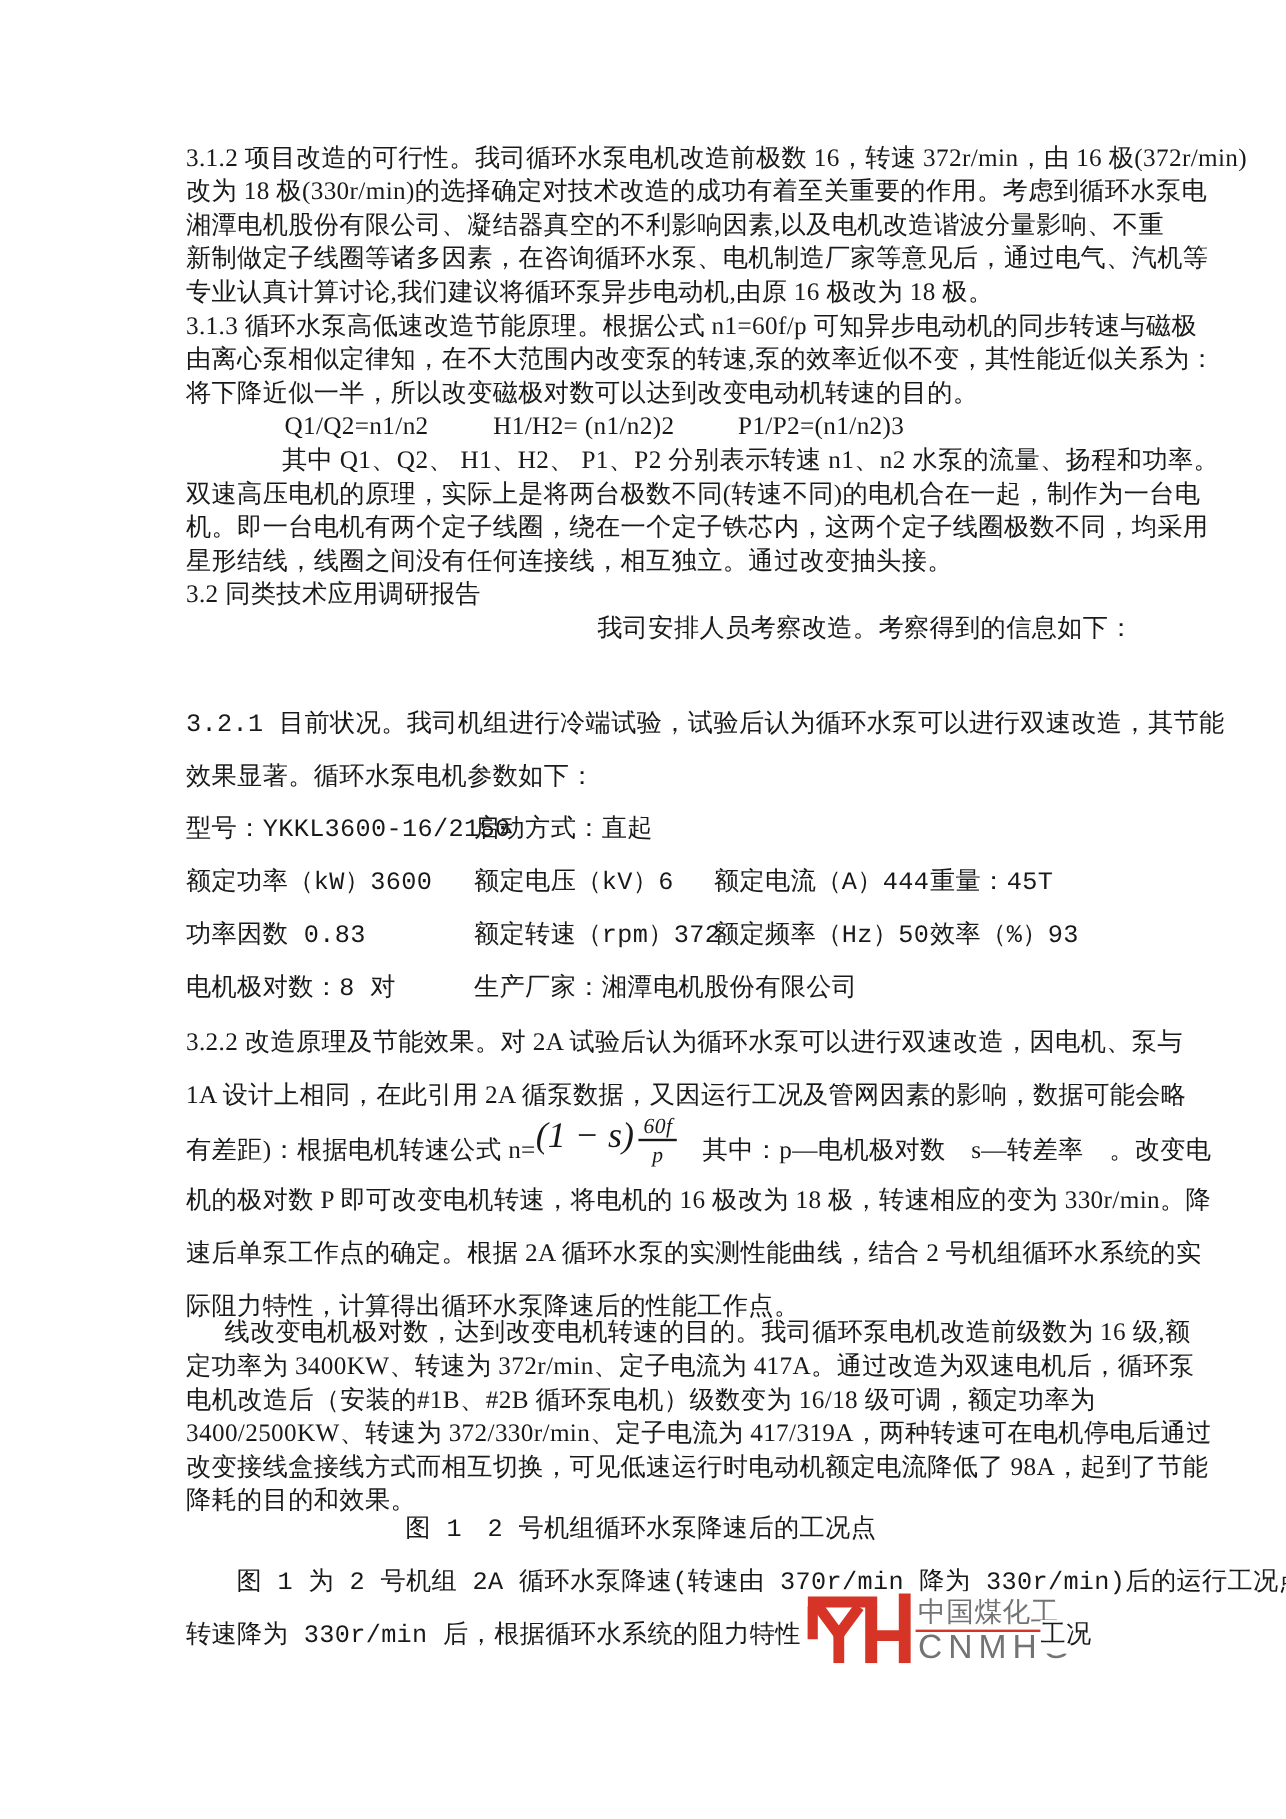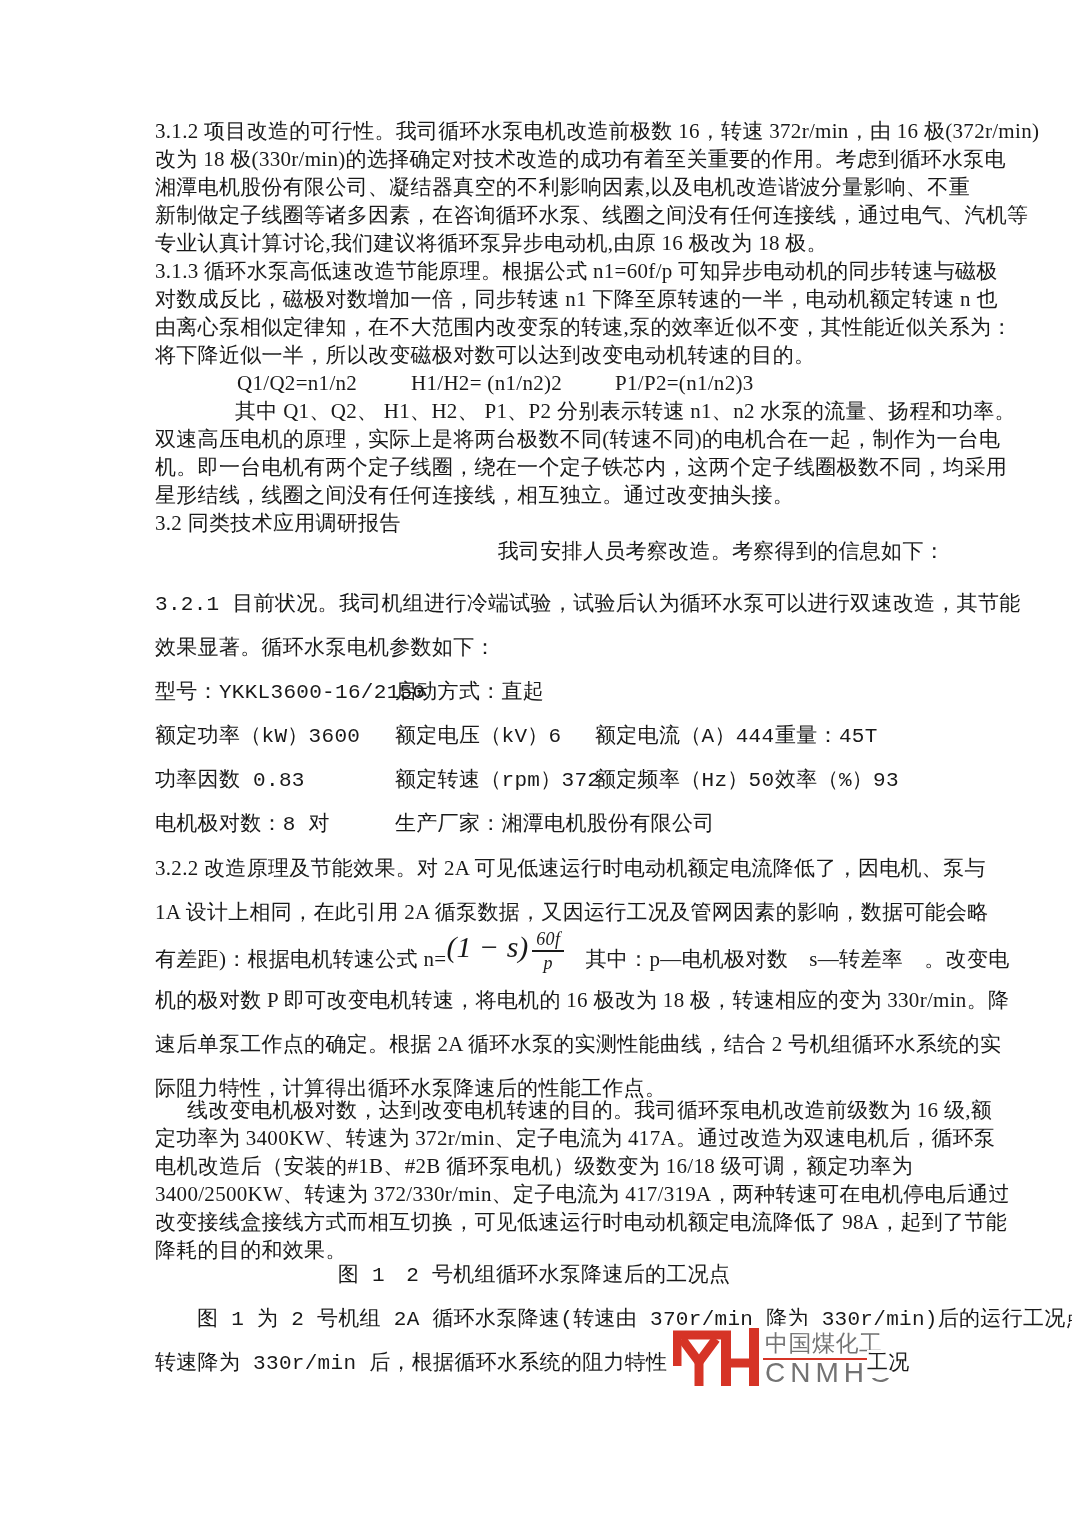--- a/index.html
+++ b/index.html
@@ -47,24 +47,23 @@
 </head>
 <body>
 
 <div class="page">
   <div class="content">
 
     <div class="blk" style="top:117px">
       <div class="ln j">3.1.2  项目改造的可行性。我司循环水泵电机改造前极数 16，转速 372r/min，由 16 极(372r/min)</div>
       <div class="ln j">改为 18 极(330r/min)的选择确定对技术改造的成功有着至关重要的作用。考虑到循环水泵电</div>
       <div class="ln j">湘潭电机股份有限公司、凝结器真空的不利影响因素,以及电机改造谐波分量影响、不重</div>
-      <div class="ln j">新制做定子线圈等诸多因素，在咨询循环水泵、线圈之间没有任何连接线，通过电气、汽机等</div>
+      <div class="ln j">新制做定子线圈等诸多因素，在咨询循环水泵、电机制造厂家等意见后，通过电气、汽机等</div>
       <div class="ln">专业认真计算讨论,我们建议将循环泵异步电动机,由原 16 极改为 18 极。</div>
       <div class="ln j">3.1.3  循环水泵高低速改造节能原理。根据公式 n1=60f/p 可知异步电动机的同步转速与磁极</div>
-      <div class="ln j">对数成反比，磁极对数增加一倍，同步转速 n1 下降至原转速的一半，电动机额定转速 n 也</div>
       <div class="ln j">由离心泵相似定律知，在不大范围内改变泵的转速,泵的效率近似不变，其性能近似关系为：</div>
       <div class="ln">将下降近似一半，所以改变磁极对数可以达到改变电动机转速的目的。</div>
 
       <div class="ln">
         <span class="pc" style="left:82px">Q1/Q2=n1/n2</span>
         <span class="pc" style="left:256px">H1/H2= (n1/n2)2</span>
         <span class="pc" style="left:460px">P1/P2=(n1/n2)3</span>
       </div>
       <div class="ln j ind4">其中 Q1、Q2、 H1、H2、 P1、P2 分别表示转速 n1、n2 水泵的流量、扬程和功率。</div>
       <div class="ln j">双速高压电机的原理，实际上是将两台极数不同(转速不同)的电机合在一起，制作为一台电</div>
@@ -93,21 +92,21 @@
         <span class="pc" style="left:440px">额定频率（Hz）50</span>
         <span class="pc" style="left:620px">效率（%）93</span>
       </div>
       <div class="ln">
         <span class="pc" style="left:0">电机极对数：8 对</span>
         <span class="pc" style="left:240px">生产厂家：湘潭电机股份有限公司</span>
       </div>
     </div>
 
     <div class="blk b" style="top:846px">
-      <div class="ln j">3.2.2 改造原理及节能效果。对 2A 可见低速运行时电动机额定电流降低了，因电机、泵与</div>
+      <div class="ln j">3.2.2 改造原理及节能效果。对 2A 试验后认为循环水泵可以进行双速改造，因电机、泵与</div>
       <div class="ln j">1A 设计上相同，在此引用 2A 循泵数据，又因运行工况及管网因素的影响，数据可能会略</div>
       <div class="ln">
         <span>有差距)：根据电机转速公式 n=</span><span class="mathwrap"><span class="lhs">(1 − s)</span><span class="frac"><span class="num">60f</span><span class="den">p</span></span></span>　<span>其中：p—电机极对数　s—转差率　。改变电</span>
       </div>
       <div class="ln j">机的极对数 P 即可改变电机转速，将电机的 16 极改为 18 极，转速相应的变为 330r/min。降</div>
       <div class="ln j">速后单泵工作点的确定。根据 2A 循环水泵的实测性能曲线，结合 2 号机组循环水系统的实</div>
       <div class="ln">际阻力特性，计算得出循环水泵降速后的性能工作点。</div>
     </div>
 
     <div class="blk" style="top:1096px">

